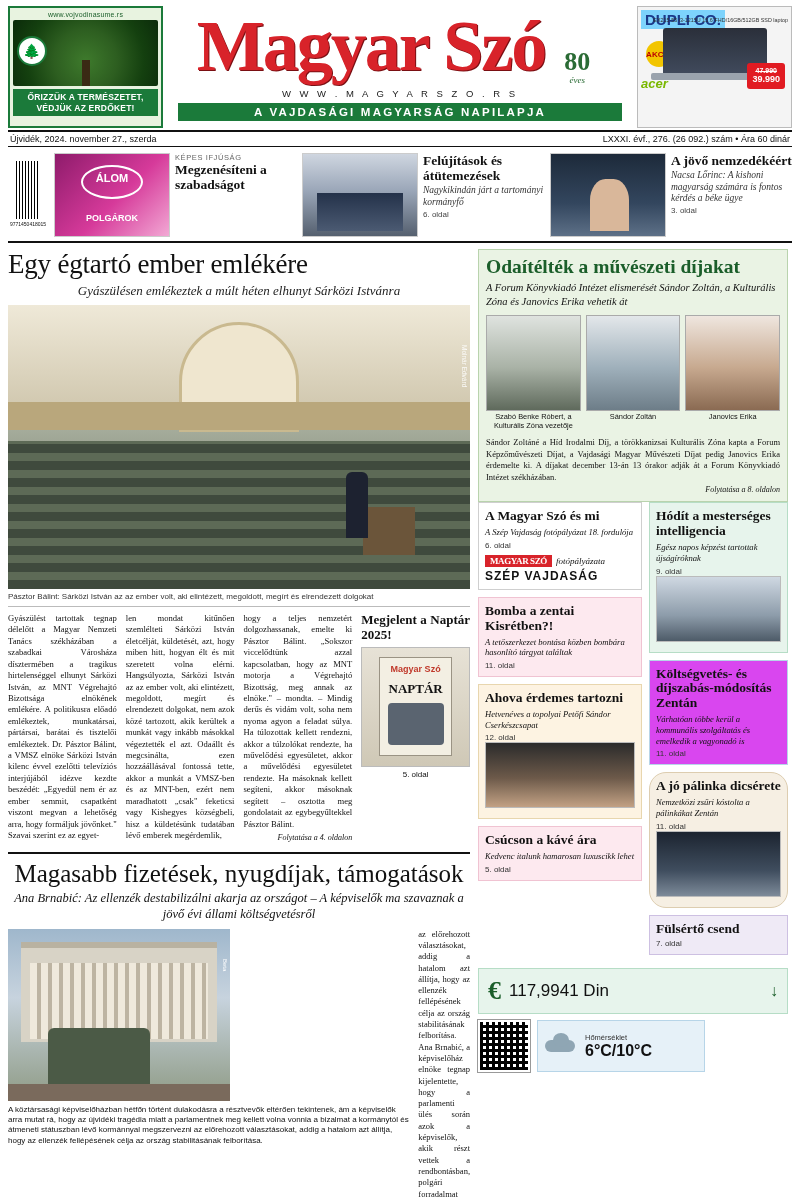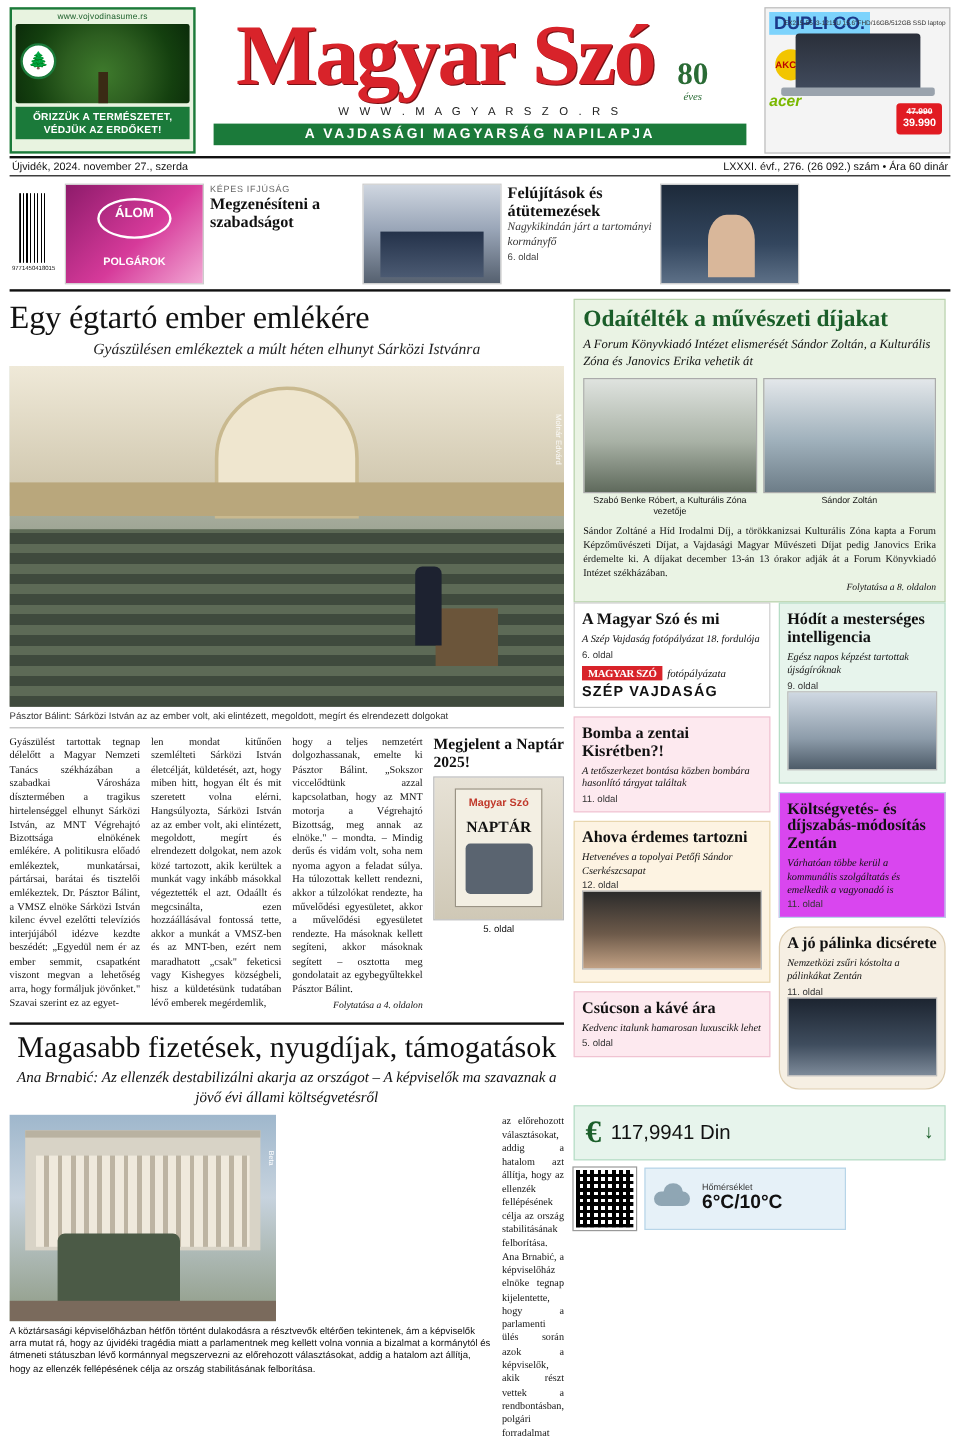--- a/index.html
+++ b/index.html
@@ -72,21 +72,21 @@
   .ad-right .brand { background:#7dd3fc; color:#1b3a8a; font-weight:bold; font-size:15px; padding:1px 4px; display:inline-block; align-self:flex-start;}
   .ad-right .spec { font-size: 5.4px; color: #333; text-align: right; line-height: 1.35; margin-top:-12px;}
   .ad-right .laptop {
     margin: 4px auto 2px; width: 104px; height: 46px;
     background: linear-gradient(#2a2f3a, #404a5c);
     border-radius: 3px 3px 0 0; position: relative;
   }
   .ad-right .laptop::after { content:""; position:absolute; left:-12px; bottom:-6px; width:128px; height:7px; background:#9aa3ad; border-radius:2px;}
   .ad-right .acer { font-size: 13px; color:#7ab800; font-weight:bold; text-align:left; font-style: italic;}
   .ad-right .price-circle {
-    position:absolute; right: 6px; bottom: 15px; background:#e11b22; color:#fff;
+    position:absolute; right: 6px; bottom: 38px; background:#e11b22; color:#fff;
     font-weight:bold; font-size: 9px; padding: 4px 5px; border-radius: 3px; text-align:center; line-height:1.1;
   }
   .ad-right .price-old { text-decoration: line-through; font-size:7px; display:block; }
   .ad-right .arbadge{ position:absolute; left:8px; top:34px; width:26px;height:26px;border-radius:50%;
     background:#f2c500; color:#b00; font-weight:bold; font-size:8px; display:flex;align-items:center;justify-content:center;}
 
   
   .dateline {
     display: flex; justify-content: space-between; align-items: center;
     border-top: 2px solid #111; border-bottom: 1px solid #111;
@@ -297,20 +297,25 @@
       <div class="thumb thumb-hall"></div>
       <div class="txt">
         <h3>Felújítások és átütemezések</h3>
         <div class="sub">Nagykikindán járt a tartományi kormányfő</div>
         <div class="page-ref">6. oldal</div>
       </div>
     </div>
 
     <div class="teaser">
       <div class="thumb thumb-portrait"></div>
+      <div class="txt">
+        <h3>A jövő nemzedékéért</h3>
+        <div class="sub">Nacsa Lőrinc: A kishoni magyarság számára is fontos kérdés a béke ügye</div>
+        <div class="page-ref">3. oldal</div>
+      </div>
     </div>
   </div>
 
   <div class="main">
 
     <div class="col-left">
 
       <div class="lead">
         <h1>Egy égtartó ember emlékére</h1>
         <div class="deck">Gyászülésen emlékeztek a múlt héten elhunyt Sárközi Istvánra</div>
@@ -389,20 +394,24 @@
         <div class="deck">A Forum Könyvkiadó Intézet elismerését Sándor Zoltán, a Kulturális Zóna és Janovics Erika vehetik át</div>
         <div class="portraits">
           <div class="p">
             <div class="ph ph2"></div>
             <div class="nm">Szabó Benke Róbert, a Kulturális Zóna vezetője</div>
           </div>
           <div class="p">
             <div class="ph ph1"></div>
             <div class="nm">Sándor Zoltán</div>
           </div>
+          <div class="p">
+            <div class="ph ph3"></div>
+            <div class="nm">Janovics Erika</div>
+          </div>
         </div>
         <p class="body">Sándor Zoltáné a Híd Irodalmi Díj, a törökkanizsai Kulturális Zóna kapta a Forum Képzőművészeti Díjat, a Vajdasági Magyar Művészeti Díjat pedig Janovics Erika érdemelte ki. A díjakat december 13-án 13 órakor adják át a Forum Könyvkiadó Intézet székházában.</p>
         <span class="cont">Folytatása a 8. oldalon</span>
       </div>
 
       <div class="two-col-right">
 
         <div class="rc-a">
 
           <div class="card mszmi">
@@ -451,20 +460,24 @@
             <div class="pr">11. oldal</div>
           </div>
 
           <div class="card sand">
             <h3>A jó pálinka dicsérete</h3>
             <div class="sub">Nemzetközi zsűri kóstolta a pálinkákat Zentán</div>
             <div class="pr">11. oldal</div>
             <div class="photo-thumb pt-dark"></div>
           </div>
 
+          <div class="card lilac">
+            <h3>Fülsértő csend</h3>
+            <div class="pr">7. oldal</div>
+          </div>
         </div>
       </div>
 
       <div class="strip">
         <div class="fx">
           <span class="eur">€</span>
           <span class="val">117,9941 Din</span>
           <span class="arrow">↓</span>
         </div>
       </div>

